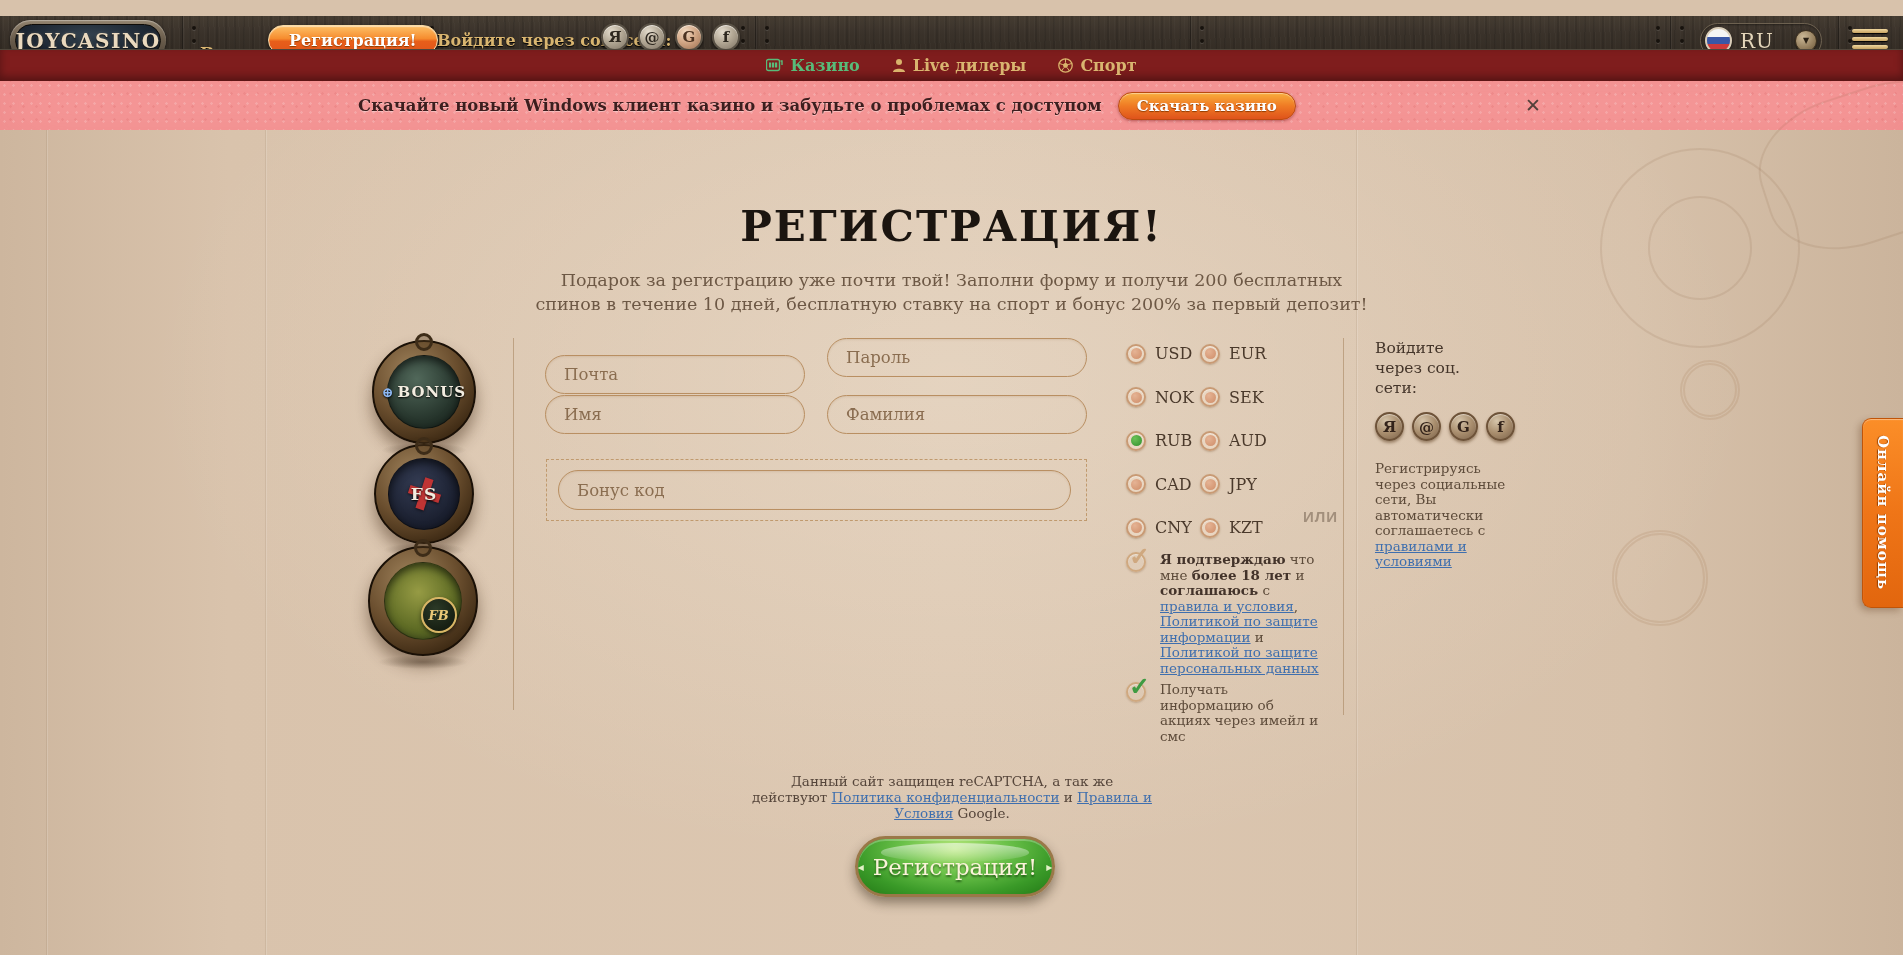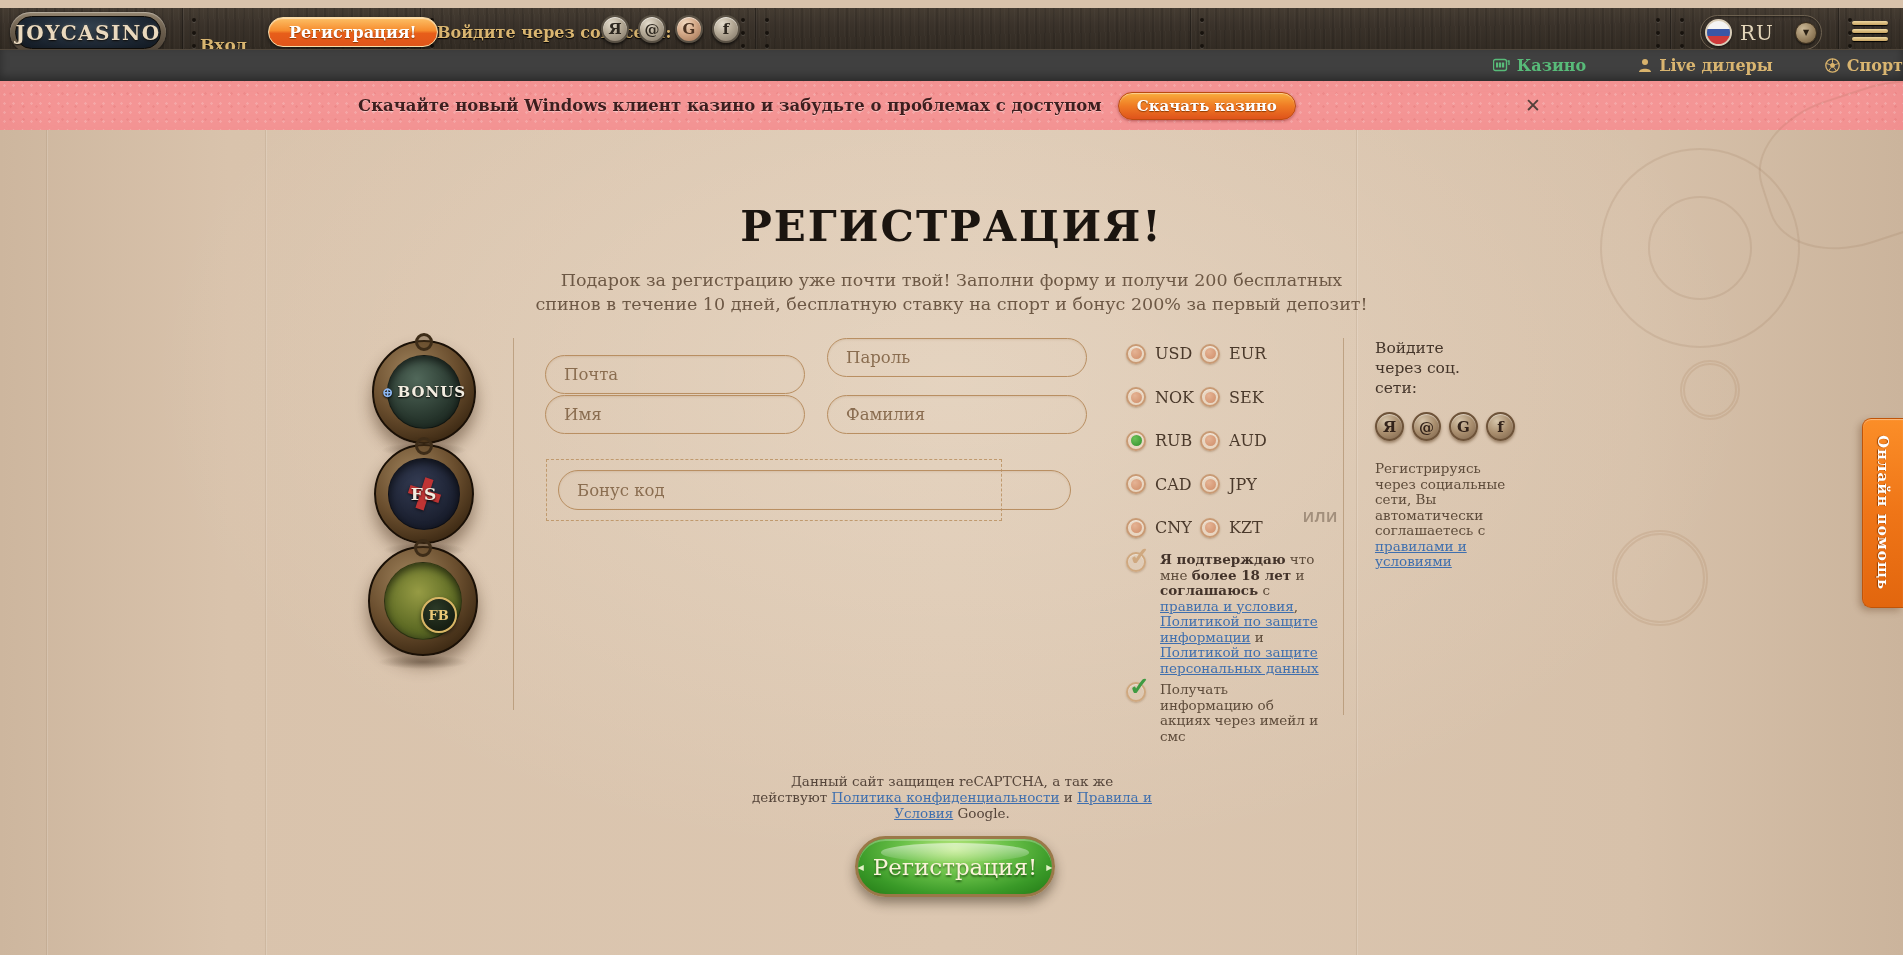--- a/index.html
+++ b/index.html
@@ -5,21 +5,21 @@
   :root{
     --gold:#d9b570; --orange:#ef7221; --link:#3f6fae; --parchment:#d8c2ab;
     --nav-green:#58bb79; --banner-pink:#f89c9c; --btn-green:#3a9a28;
   }
   *{margin:0;padding:0;box-sizing:border-box;}
   html,body{width:1903px;height:955px;overflow:hidden;}
   body{font-family:"DejaVu Serif", serif;background:#d8c2ab;}
   .stage{position:relative;width:1903px;height:955px;overflow:hidden;}
 
   
-  .topbar{position:absolute;left:0;top:8px;width:1903px;height:59px;
+  .topbar{position:absolute;left:0;top:16px;width:1903px;height:59px;
     background:linear-gradient(180deg,#453c32 0%,#3a322a 30%,#322b23 70%,#272019 100%);
     background-blend-mode:multiply;border-bottom:1px solid #15100c;}
   .topbar::before{content:"";position:absolute;inset:0;
     background:repeating-linear-gradient(90deg,rgba(0,0,0,0.10) 0 2px,transparent 2px 9px),
                repeating-linear-gradient(88deg,rgba(255,255,255,0.02) 0 1px,transparent 1px 5px);}
   .seam{position:absolute;top:0;height:49px;width:1px;background:rgba(0,0,0,0.35);box-shadow:1px 0 0 rgba(255,255,255,0.05);}
   .rivets{position:absolute;top:10px;width:4px;}
   .rivets i{display:block;width:4px;height:4px;border-radius:50%;background:#17120d;box-shadow:0 1px 0 rgba(255,255,255,0.12);margin-bottom:9px;}
 
   .logo-plate{position:absolute;left:10px;top:4px;width:156px;height:41px;border-radius:22px;
@@ -59,23 +59,23 @@
   .lang-toggle{margin-left:auto;width:22px;height:22px;border-radius:50%;
     background:radial-gradient(circle at 35% 30%,#cbb896 0%,#937d5c 60%,#6a573c 100%);
     border:1px solid #3c2f1e;display:flex;align-items:center;justify-content:center;
     color:#2a2014;font-size:8px;box-shadow:0 1px 2px rgba(0,0,0,0.6);}
   .burger{position:absolute;left:1852px;top:13px;width:38px;cursor:pointer;}
   .burger i{display:block;width:36px;height:4px;border-radius:2px;margin-bottom:4px;
     background:linear-gradient(180deg,#efd79f,#c3a express 060%);
     background:linear-gradient(180deg,#efd79f 0%,#c7a362 100%);box-shadow:0 1px 1px #000;}
 
   
-  .navbar{position:absolute;left:0;top:49px;width:1903px;height:32px;background:#404040;
+  .navbar{position:absolute;left:0;top:49px;width:1903px;height:32px;background:#7f1d1d;
     border-top:1px solid #4f463b;box-shadow:inset 0 -4px 8px rgba(0,0,0,0.35);
-    display:flex;align-items:center;justify-content:flex-end;gap:52px;}
+    display:flex;align-items:center;justify-content:center;gap:32px;}
   .nav-item{display:flex;align-items:center;gap:7px;font-size:16px;font-weight:bold;color:var(--gold);cursor:pointer;}
   .nav-item.active{color:var(--nav-green);}
   .nav-ico{display:flex;}
 
   
   .banner{position:absolute;left:0;top:81px;width:1903px;height:49px;background:var(--banner-pink);
     box-shadow:inset 0 0 60px rgba(221,105,105,0.35);}
   .banner::before{content:"";position:absolute;inset:0;opacity:0.5;
     background-image:radial-gradient(rgba(255,255,255,0.35) 1px,transparent 1.5px),
                      radial-gradient(rgba(214,92,92,0.35) 1px,transparent 1.5px);
@@ -107,39 +107,39 @@
   
   .badge{position:absolute;border-radius:50%;
     background:radial-gradient(circle at 38% 30%,#a0835c 0%,#6a4e2e 48%,#35230f 85%,#1f1206 100%);
     border:2px solid #1a1006;box-shadow:0 10px 16px rgba(55,32,12,0.45);cursor:pointer;}
   .badge::before{content:"";position:absolute;left:50%;top:-9px;transform:translateX(-50%);
     width:12px;height:12px;border-radius:50%;border:3px solid #3d2c18;background:rgba(90,65,35,0.4);}
   .badge-inner{position:absolute;inset:13%;border-radius:50%;border:1px solid rgba(0,0,0,0.5);
     display:flex;align-items:center;justify-content:center;box-shadow:inset 0 3px 8px rgba(0,0,0,0.6);}
   .badge-bonus .badge-inner{background:radial-gradient(circle at 40% 32%,#51685a 0%,#27362d 62%,#121c16 100%);}
   .badge-fs .badge-inner{background:radial-gradient(circle at 42% 35%,#333b52 0%,#1b2030 65%,#0e111c 100%);}
-  .badge-fb .badge-inner{background:radial-gradient(circle at 44% 38%,#969b44 0%,#5f6c25 58%,#32401a 100%);}
+  .badge-fb .badge-inner{background:radial-gradient(circle at 44% 38%,#969b44 0%,#5f6c25 58%,#32401a 100%);font-style:italic;}
   .badge-text{color:#f3ede0;font-weight:bold;letter-spacing:1px;font-size:15px;text-shadow:0 1px 2px #000;display:flex;align-items:center;gap:3px;z-index:2;}
   .badge-plus{color:#8db7f2;font-size:14px;}
   .fs-cross{position:absolute;font-size:44px;color:#bf3434;transform:rotate(18deg);text-shadow:0 1px 3px rgba(0,0,0,0.6);}
   .fb-chip{position:absolute;right:6%;bottom:8%;width:36px;height:36px;border-radius:50%;
     background:radial-gradient(circle at 40% 32%,#2c3a27 0%,#141c10 80%);
     border:2px solid #d9b666;display:flex;align-items:center;justify-content:center;
     color:#e9c877;font-size:13px;font-weight:bold;z-index:3;box-shadow:0 2px 4px rgba(0,0,0,0.5);}
   .badge-shadow{position:absolute;left:50%;bottom:-15px;transform:translateX(-50%);
     width:86%;height:14px;border-radius:50%;background:radial-gradient(ellipse,rgba(40,25,10,0.35) 0%,rgba(40,25,10,0) 70%);}
 
   .vline{position:absolute;width:1px;background:rgba(150,112,72,0.45);}
 
   
   .field{position:absolute;background:transparent;border:1px solid #b98f62;border-radius:20px;
     padding:0 18px;font-family:"DejaVu Serif",serif;font-size:16.5px;color:#5a4636;outline:none;
     box-shadow:inset 0 1px 2px rgba(150,110,70,0.15);}
   .field::placeholder{color:#8a6d50;opacity:1;}
-  .bonus-wrap{position:absolute;left:546px;top:329px;width:456px;height:62px;
+  .bonus-wrap{position:absolute;left:546px;top:329px;width:541px;height:62px;
     border:1px dashed #c09a6e;}
   .bonus-wrap .field{left:11px;top:10px;width:513px;height:40px;}
 
   
   .cur-grid{position:absolute;left:1126px;top:202px;display:grid;grid-template-columns:74px 74px;grid-auto-rows:43.5px;align-items:center;}
   .cur{display:flex;align-items:center;gap:9px;cursor:pointer;}
   .radio{width:20px;height:20px;border-radius:50%;border:2px solid #c89a74;flex:0 0 auto;
     background:rgba(240,222,202,0.55);display:flex;align-items:center;justify-content:center;
     box-shadow:0 1px 2px rgba(120,80,40,0.35), inset 0 1px 1px rgba(255,255,255,0.5);}
   .radio .dot{width:11px;height:11px;border-radius:50%;

